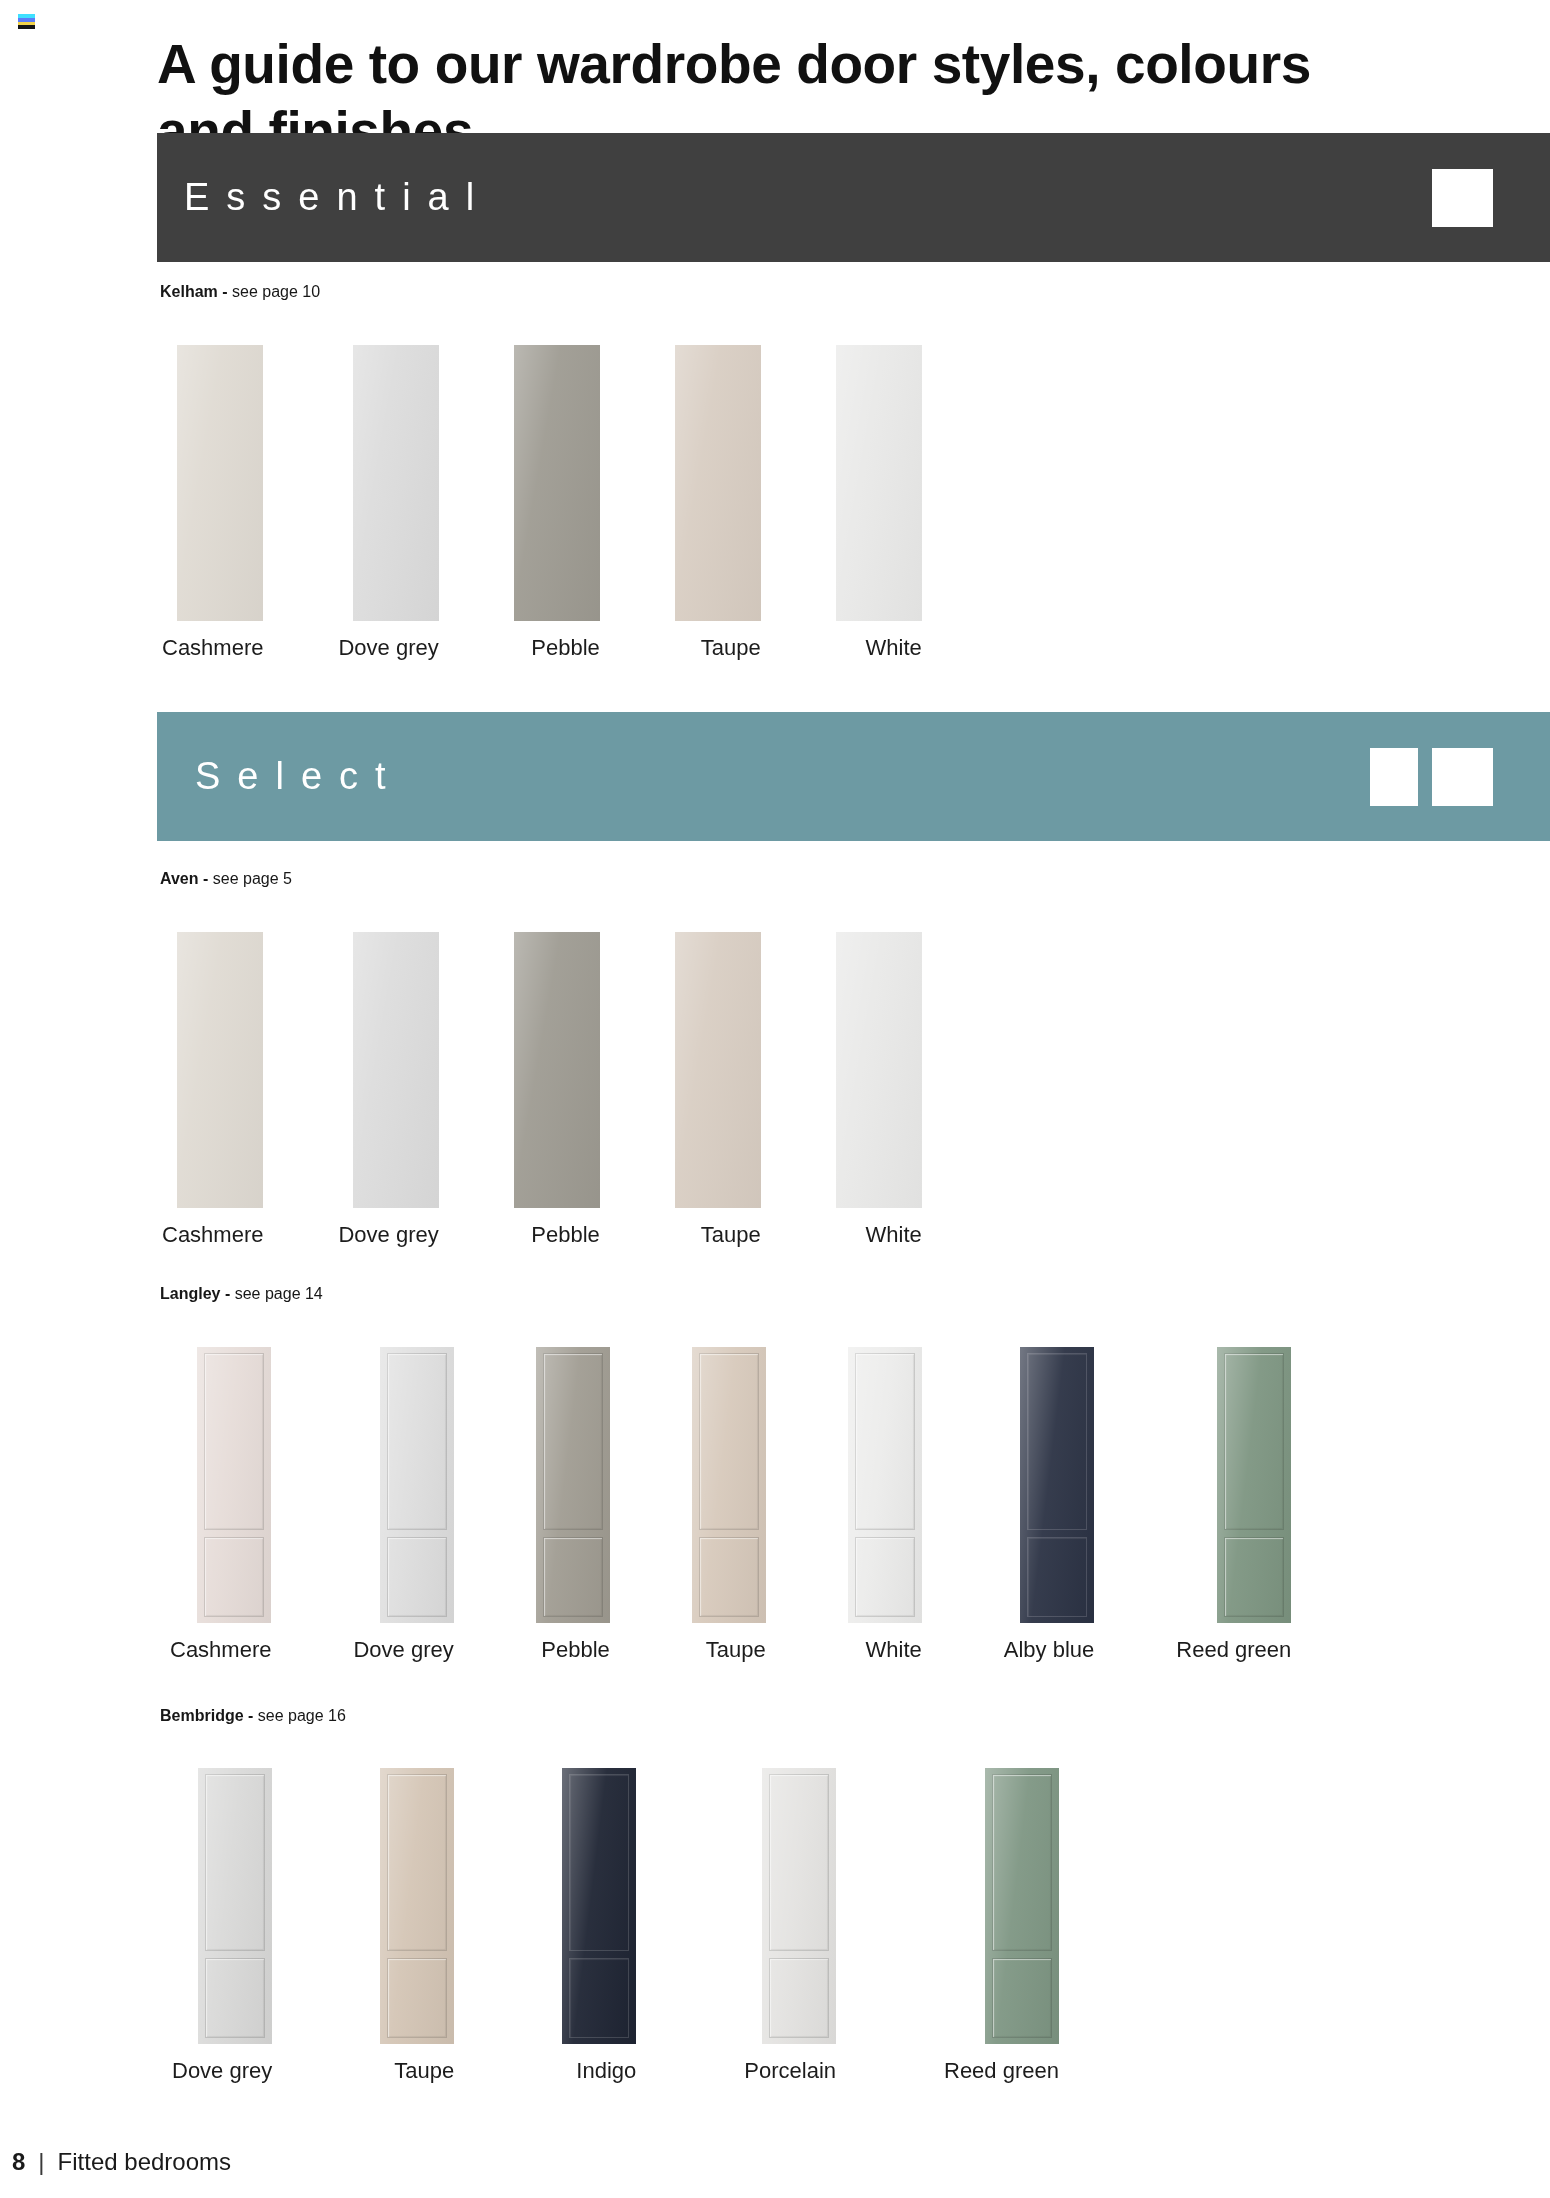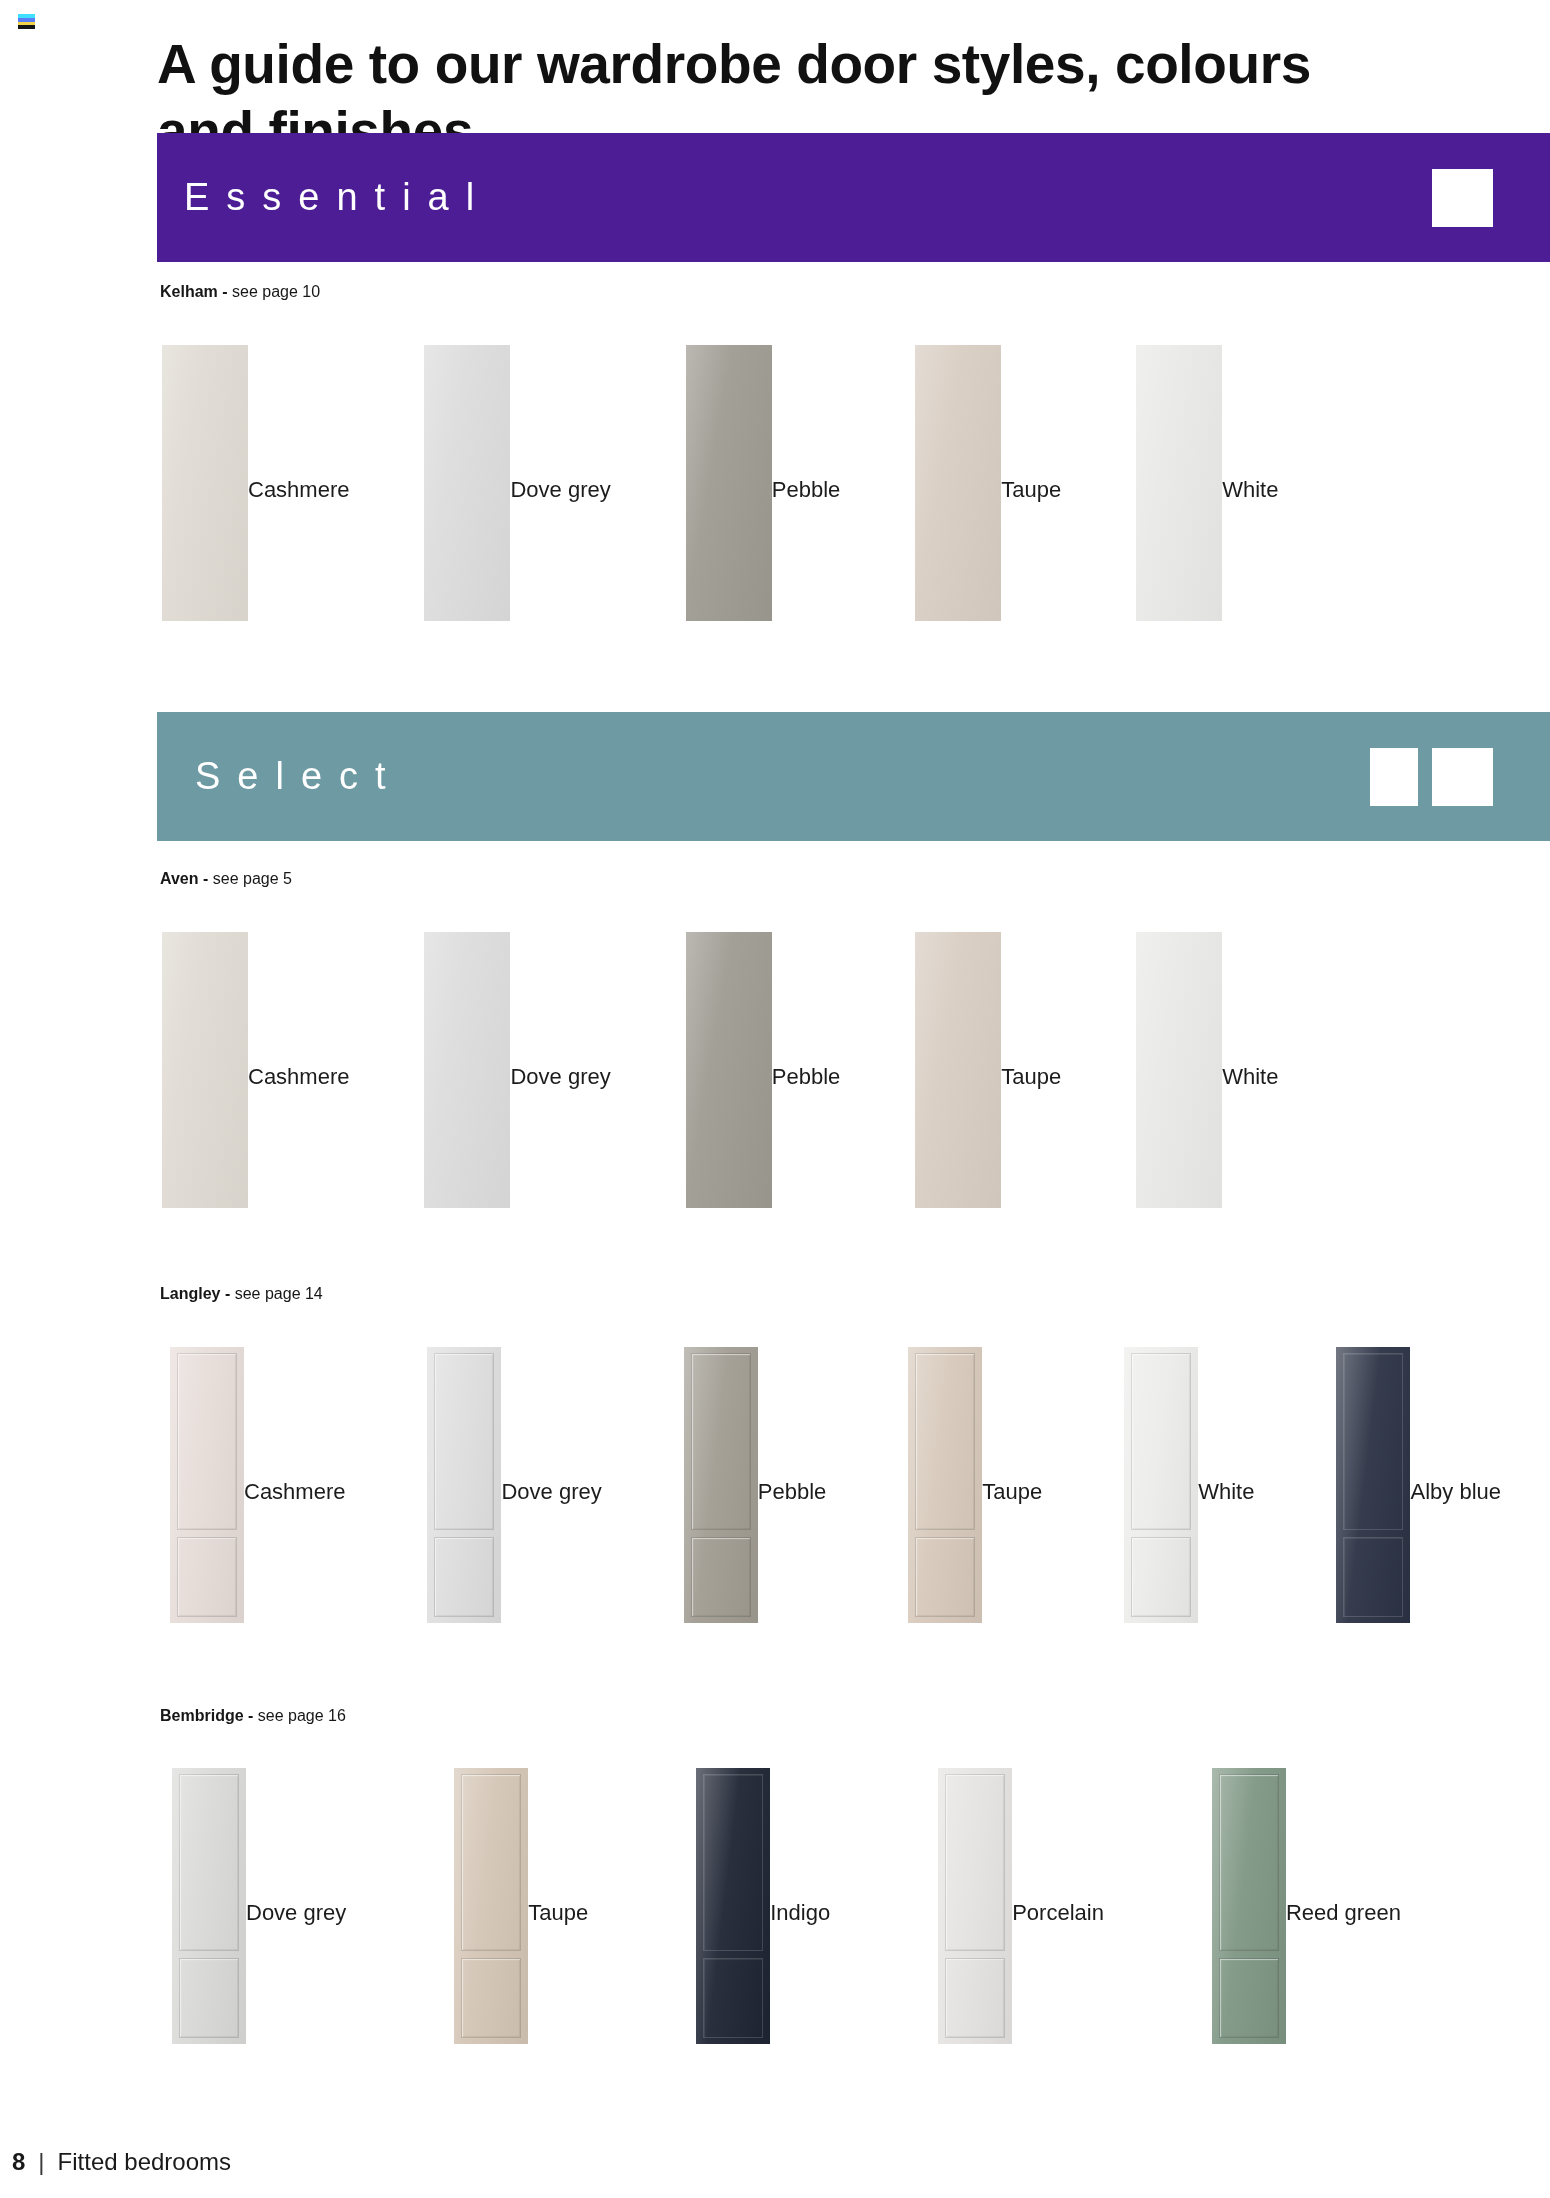--- a/index.html
+++ b/index.html
@@ -93,22 +93,22 @@
   .style-head b { font-weight: bold; }
   .style-head span { font-weight: 400; }
 
   
   .swatch-row {
     position: absolute;
     display: flex;
   }
   .swatch-cell {
     display: flex;
-    flex-direction: row;
-    align-items: center;
+    flex-direction: column;
+    align-items: flex-end;
   }
   .swatch-label {
     font-size: 22px;
     color: #1c1c1c;
     margin-top: 14px;
     white-space: nowrap;
   }
 
   
   .door-flat {
@@ -171,21 +171,21 @@
 
 <div class="reg-marker" id="reg-marker">
     <i style="background: rgb(63, 224, 255);"></i>
     <i style="background: rgb(91, 124, 247);"></i>
     <i style="background: rgb(242, 211, 74);"></i>
     <i style="background: rgb(20, 20, 20);"></i>
   </div>
 
 <h1 class="page-title">A guide to our wardrobe door styles, colours and finishes</h1>
 
-<div class="banner" id="banner-essential" style="top: 133px; background: #4c1d95;">
+<div class="banner" id="banner-essential" style="top: 133px; background: #404040;">
   <div class="banner-name">Essential</div>
   <div class="banner-chips" id="chips-essential">
       <span class="chip square" style="background: rgb(255, 255, 255);"></span>
     </div>
 </div>
 
 <div class="style-head" style="top:283px;">
   <b>Kelham -</b>
   <span>see page 10</span>
 </div>

